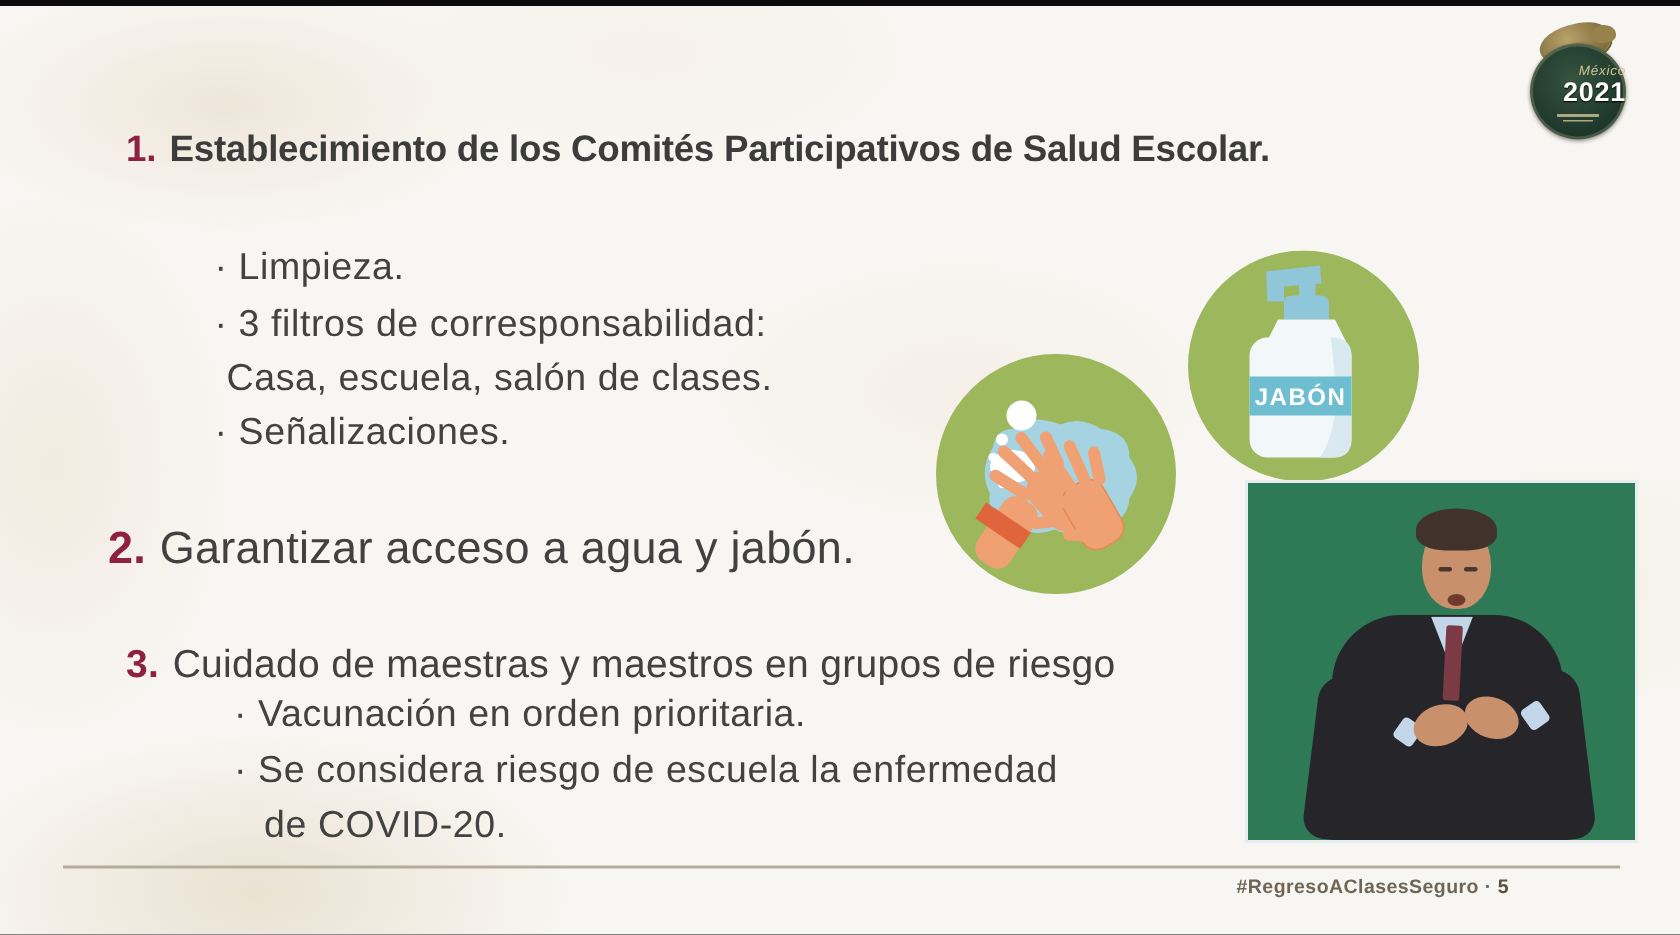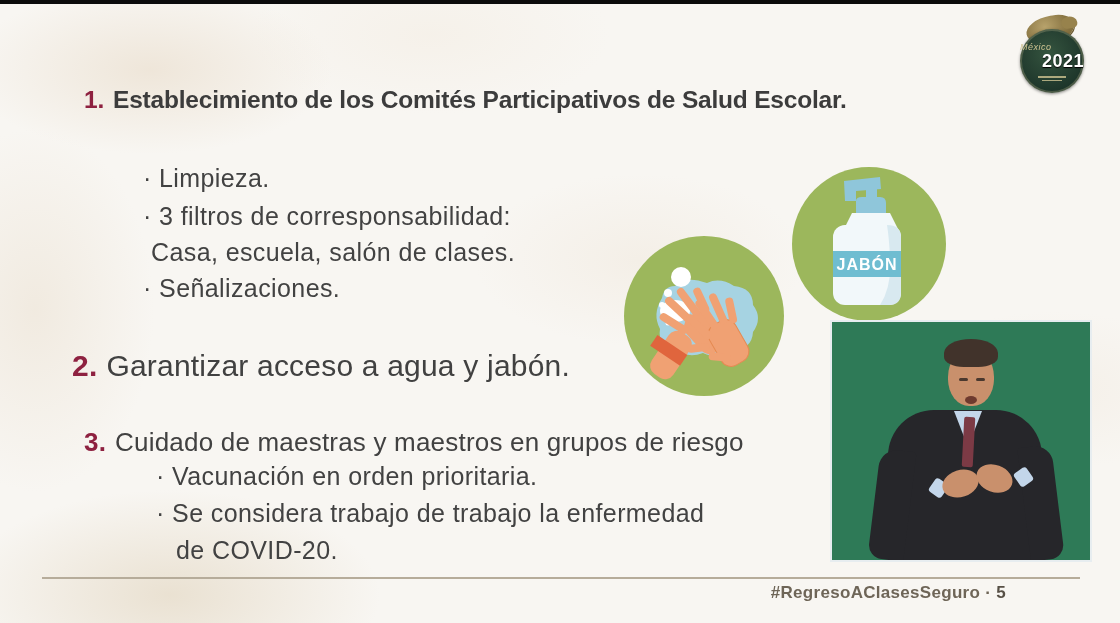--- a/index.html
+++ b/index.html
@@ -43,21 +43,21 @@
   
   .logo{position:absolute;left:1014px;top:16px;width:80px;height:84px;z-index:8;}
   .logo-eagle{position:absolute;left:12px;top:0;width:48px;height:26px;
     background:radial-gradient(circle at 40% 40%, #b8a36c, #84703f 75%);
     border-radius:62% 45% 55% 50%;transform:rotate(-10deg);box-shadow:1px 1px 0 #6d5c33;}
   .logo-eagle::after{content:"";position:absolute;right:-4px;top:4px;width:16px;height:12px;
     background:#97824c;border-radius:50% 60% 40% 50%;}
   .logo-circle{position:absolute;left:6px;top:13px;width:64px;height:64px;border-radius:50%;
     background:radial-gradient(circle at 45% 38%, #35543f, #1d352a 72%);
     box-shadow:0 1px 3px rgba(0,0,0,.45), inset 0 0 0 2px rgba(210,200,150,.25);}
-  .logo-mex{position:absolute;top:13px;width:100%;text-align:left;font-size:9px;
+  .logo-mex{position:absolute;top:13px;width:100%;text-align:right;font-size:9px;
     font-style:italic;color:#cfc492;letter-spacing:0.5px;}
   .logo-year{position:absolute;top:22px;width:100%;text-align:right;font-size:18px;
     font-weight:bold;color:#ffffff;text-shadow:0 1px 1px #000;letter-spacing:0.5px;}
   .logo-rule{position:absolute;top:47px;left:18px;width:28px;height:2px;background:#cfc492;opacity:.8;}
   .logo-rule::after{content:"";position:absolute;top:4px;left:4px;width:20px;height:1px;background:#cfc492;}
 
   
   .video{position:absolute;left:832px;top:322px;width:258px;height:238px;background:#2e7a57;
     overflow:hidden;z-index:6;outline:2px solid #e7edf0;}
   .video div{position:absolute;}
@@ -72,21 +72,21 @@
   .p-brow-l{left:127px;top:56px;width:9px;height:3px;background:#4a382e;border-radius:2px;z-index:6;}
   .p-brow-r{left:144px;top:56px;width:9px;height:3px;background:#4a382e;border-radius:2px;z-index:6;}
   .p-mouth{left:133px;top:74px;width:12px;height:8px;background:#6e3a2e;border-radius:50%;z-index:6;}
   .p-hand-l{left:110px;top:148px;width:37px;height:27px;background:#c9906c;border-radius:50%;transform:rotate(-18deg);z-index:7;}
   .p-hand-r{left:144px;top:143px;width:37px;height:27px;background:#c9906c;border-radius:50%;transform:rotate(20deg);z-index:7;}
   .p-cuff-l{left:99px;top:158px;width:15px;height:16px;background:#c3d6ea;border-radius:3px;transform:rotate(35deg);z-index:6;}
   .p-cuff-r{left:184px;top:147px;width:15px;height:16px;background:#c3d6ea;border-radius:3px;transform:rotate(-35deg);z-index:6;}
 
   
   .footer-line{position:absolute;left:42px;top:577px;width:1038px;height:2px;background:#b6ac9a;z-index:3;}
-  .footer-text{position:absolute;top:583px;right:114px;font-size:17px;font-weight:bold;
+  .footer-text{position:absolute;top:583px;right:114px;font-size:13px;font-weight:bold;
     color:#6e6557;letter-spacing:0.3px;z-index:3;}
   .footer-text .pg{color:#575046;}
 </style>
 </head>
 <body>
 
 <div class="slide">
   <div class="topbar"></div>
 
   <div class="logo">
@@ -158,21 +158,21 @@
   </div>
 
   <div class="line s2-head">
     <span class="num">2.</span><span>Garantizar acceso a agua y jabón.</span>
   </div>
 
   <div class="line s3-head">
     <span class="num">3.</span><span>Cuidado de maestras y maestros en grupos de riesgo</span>
   </div>
   <div class="line body s3-i0">· Vacunación en orden prioritaria.</div>
-  <div class="line body s3-i1">· Se considera trabajo de trabajo la enfermedad</div>
+  <div class="line body s3-i1">· Se considera riesgo de escuela la enfermedad</div>
   <div class="line body s3-i2">de COVID-20.</div>
 
   <div class="video">
     <div class="p-body"></div>
     <div class="p-arm-l"></div>
     <div class="p-arm-r"></div>
     <div class="p-shirt"></div>
     <div class="p-tie"></div>
     <div class="p-head"></div>
     <div class="p-hair"></div>

